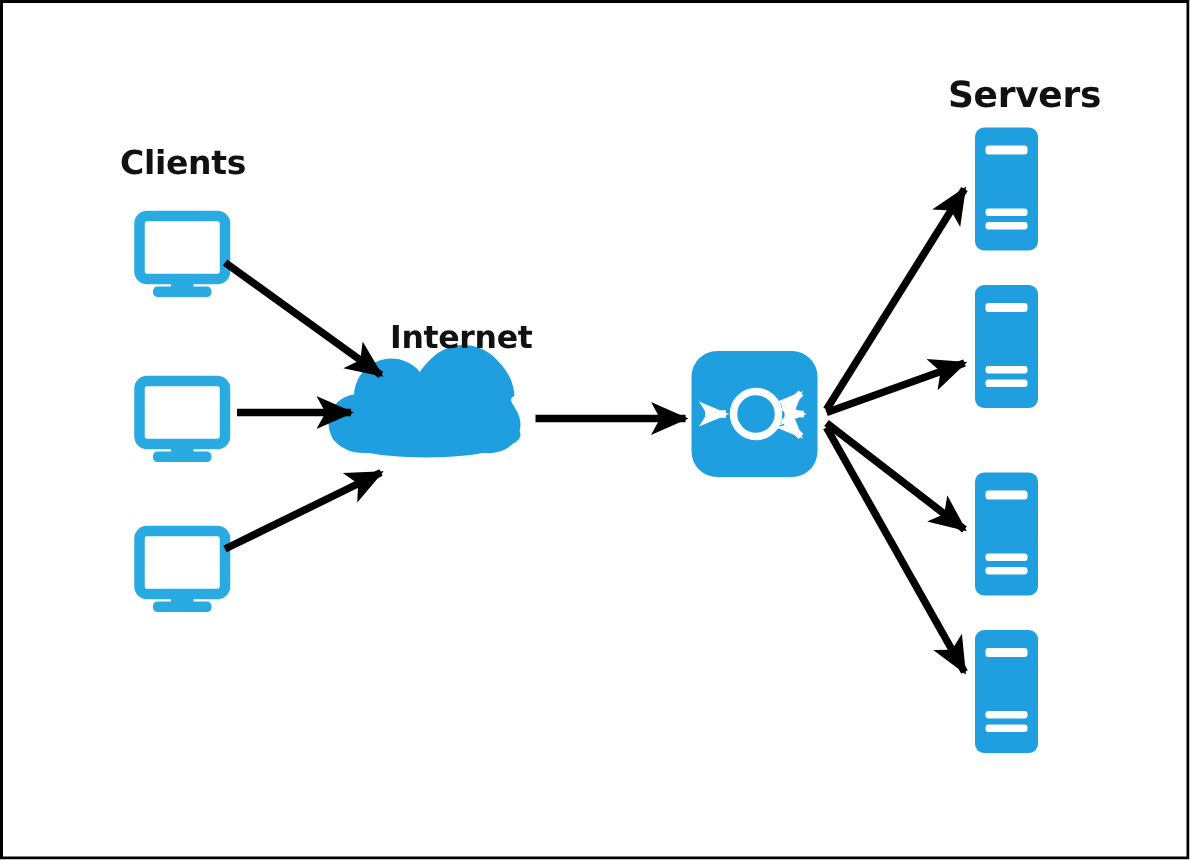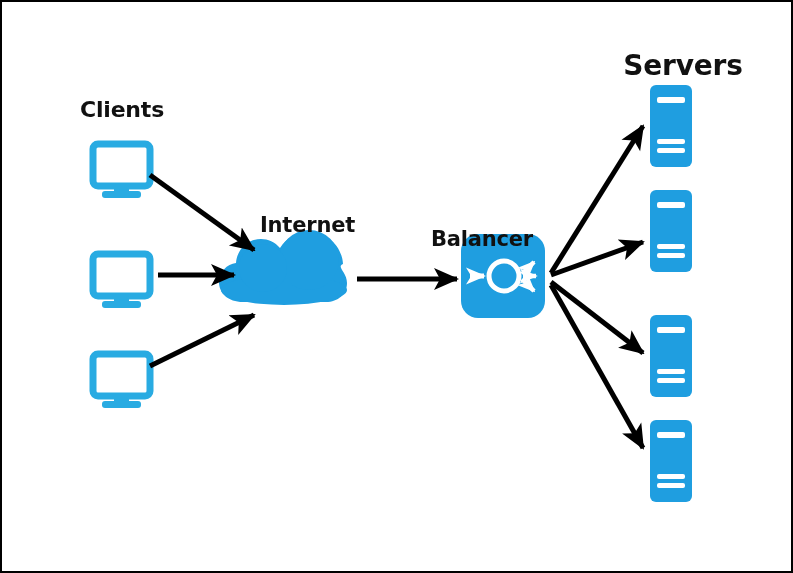--- a/index.html
+++ b/index.html
@@ -48,21 +48,21 @@
   #label-loadbalancer {
     left: 406px;
     top: 179px;
     width: 148px;
     font-size: 21px;
   }
   #label-servers {
     left: 616px;
     top: 48px;
     width: 130px;
-    font-size: 28px;
+    font-size: 24px;
   }
 </style>
 </head>
 <body>
 
 <div id="canvas">
 
   <svg id="diagram-svg" viewBox="0 0 793 573" xmlns="http://www.w3.org/2000/svg">
 
     <defs>
@@ -160,18 +160,17 @@
       <line x1="549" y1="280" x2="641" y2="351" marker-end="url(#arrowhead)"></line>
       <line x1="549" y1="283" x2="641" y2="446" marker-end="url(#arrowhead)"></line>
     </g>
   </svg>
 
   <div class="dlabel" id="label-clients">Clients</div>
 
   <div class="dlabel" id="label-internet">Internet</div>
 
   <div class="dlabel" id="label-loadbalancer">
-    <div>Balancer</div>
   </div>
 
   <div class="dlabel" id="label-servers">Servers</div>
 
 </div>
 
 </body></html>

